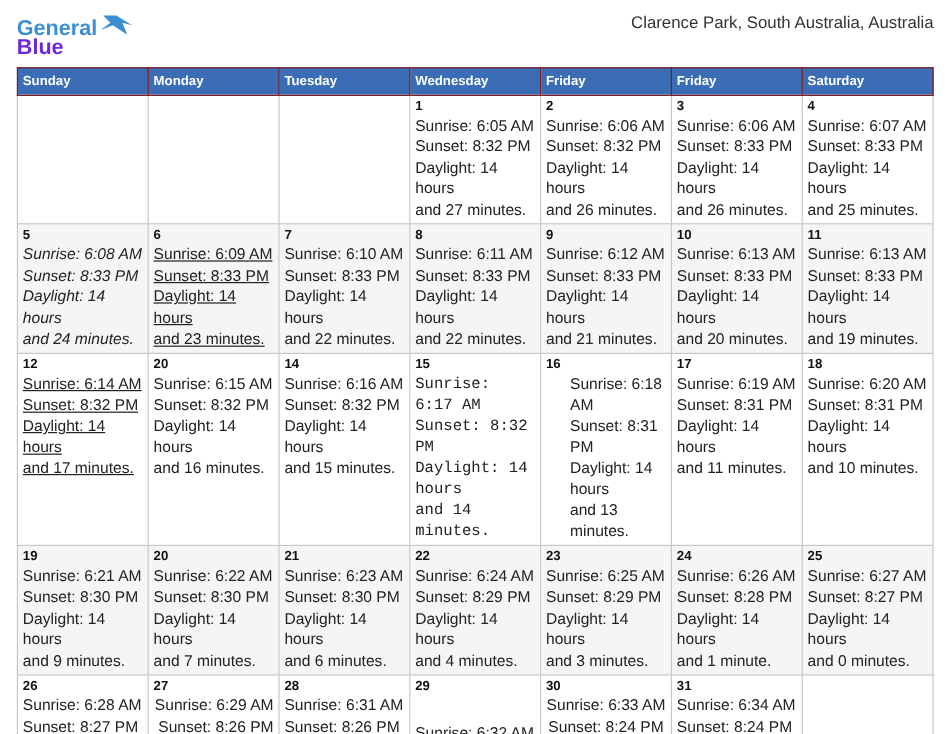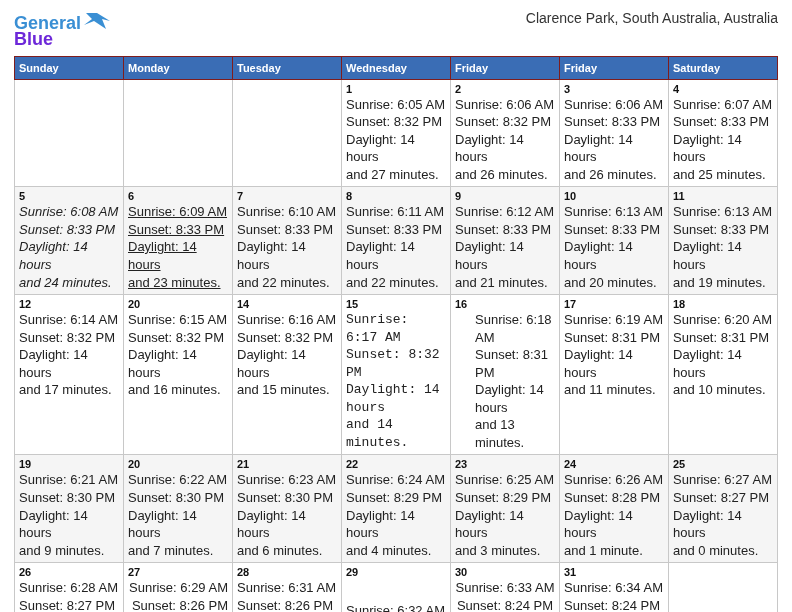--- a/index.html
+++ b/index.html
@@ -206,21 +206,21 @@
             <span class="day-number">11</span>
             <div class="day-info" style="white-space: pre-line;">Sunrise: 6:13 AM
 Sunset: 8:33 PM
 Daylight: 14 hours
 and 19 minutes.</div>
           </td>
         </tr>
         <tr>
           <td>
             <span class="day-number">12</span>
-            <div class="day-info" style="white-space: pre-line;">Sunrise: 6:14 AM
+            <div class="day-info" style="white-space: pre-line; text-decoration: underline;">Sunrise: 6:14 AM
 Sunset: 8:32 PM
 Daylight: 14 hours
 and 17 minutes.</div>
           </td>
           <td>
             <span class="day-number">20</span>
             <div class="day-info" style="white-space: pre-line;">Sunrise: 6:15 AM
 Sunset: 8:32 PM
 Daylight: 14 hours
 and 16 minutes.</div>

